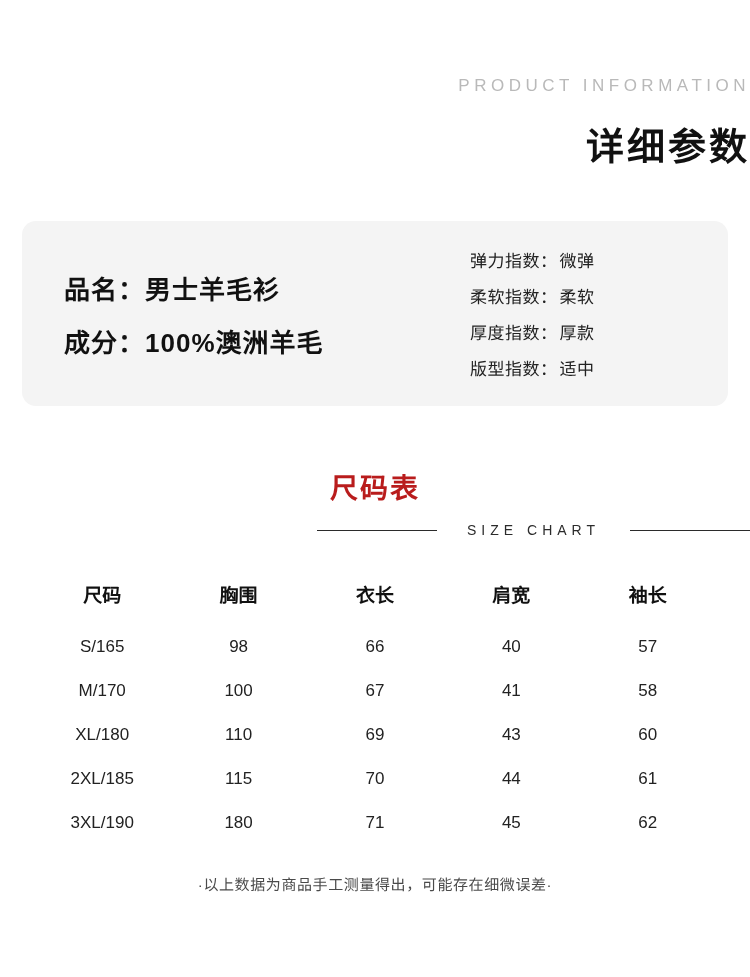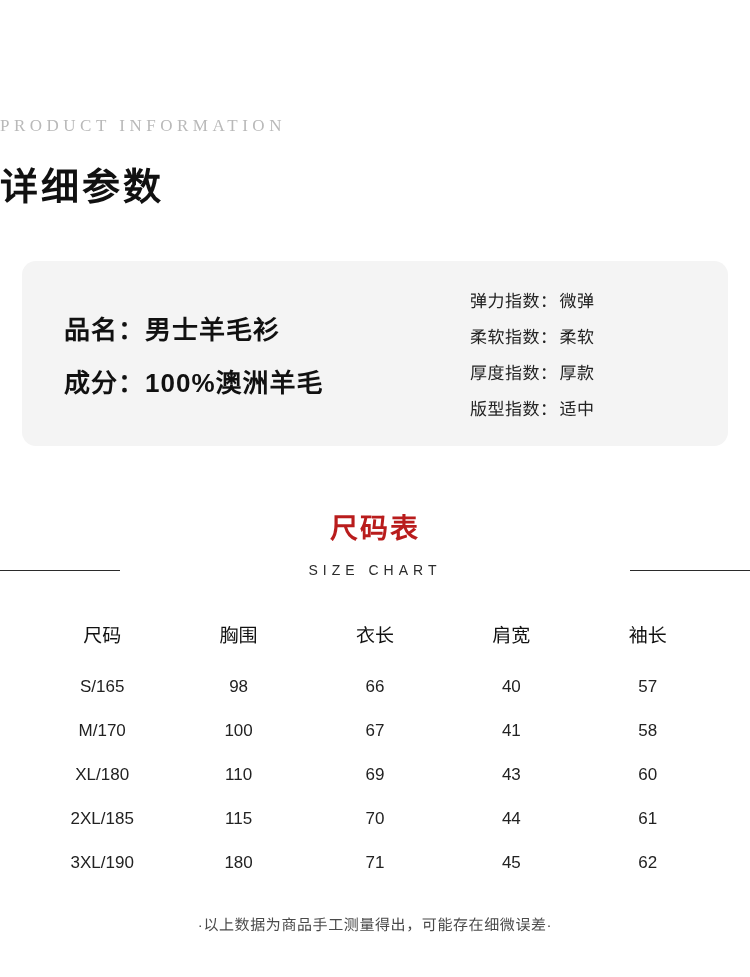--- a/index.html
+++ b/index.html
@@ -16,23 +16,22 @@
   }
   .page {
     position: relative;
     width: 750px;
     height: 977px;
     box-sizing: border-box;
   }
 
   
   .header {
-    padding-top: 116px;
-    text-align: left;
-    font-family: Liberation Serif, serif;
+    padding-top: 76px;
+    text-align: right;
   }
   .eyebrow {
     font-size: 17px;
     letter-spacing: 4.5px;
     color: #b9b9b9;
     font-weight: 400;
   }
   .main-title {
     margin-top: 20px;
     font-size: 38px;
@@ -93,22 +92,22 @@
   .size-title {
     font-size: 28px;
     font-weight: bold;
     letter-spacing: 2px;
     color: #b91c1c;
   }
   .size-sub {
     margin-top: 16px;
     display: flex;
     align-items: center;
-    justify-content: space-between;
-    gap: 18px;
+    justify-content: flex-end;
+    gap: 30px;
   }
   .rule {
     width: 120px;
     height: 1px;
     background: #2b2b2b;
   }
   .size-sub-text {
     font-size: 14px;
     letter-spacing: 5px;
     color: #2b2b2b;
@@ -116,21 +115,21 @@
 
   
   .size-table {
     margin: 34px 34px 0 34px;
     width: 682px;
     border-collapse: collapse;
     table-layout: fixed;
   }
   .size-table th {
     font-size: 19px;
-    font-weight: normal;
+    font-weight: bold;
     color: #111111;
     padding: 8px 0 18px 0;
     text-align: center;
   }
   .size-table td {
     font-size: 17px;
     color: #222222;
     text-align: center;
     padding: 12px 0;
   }

